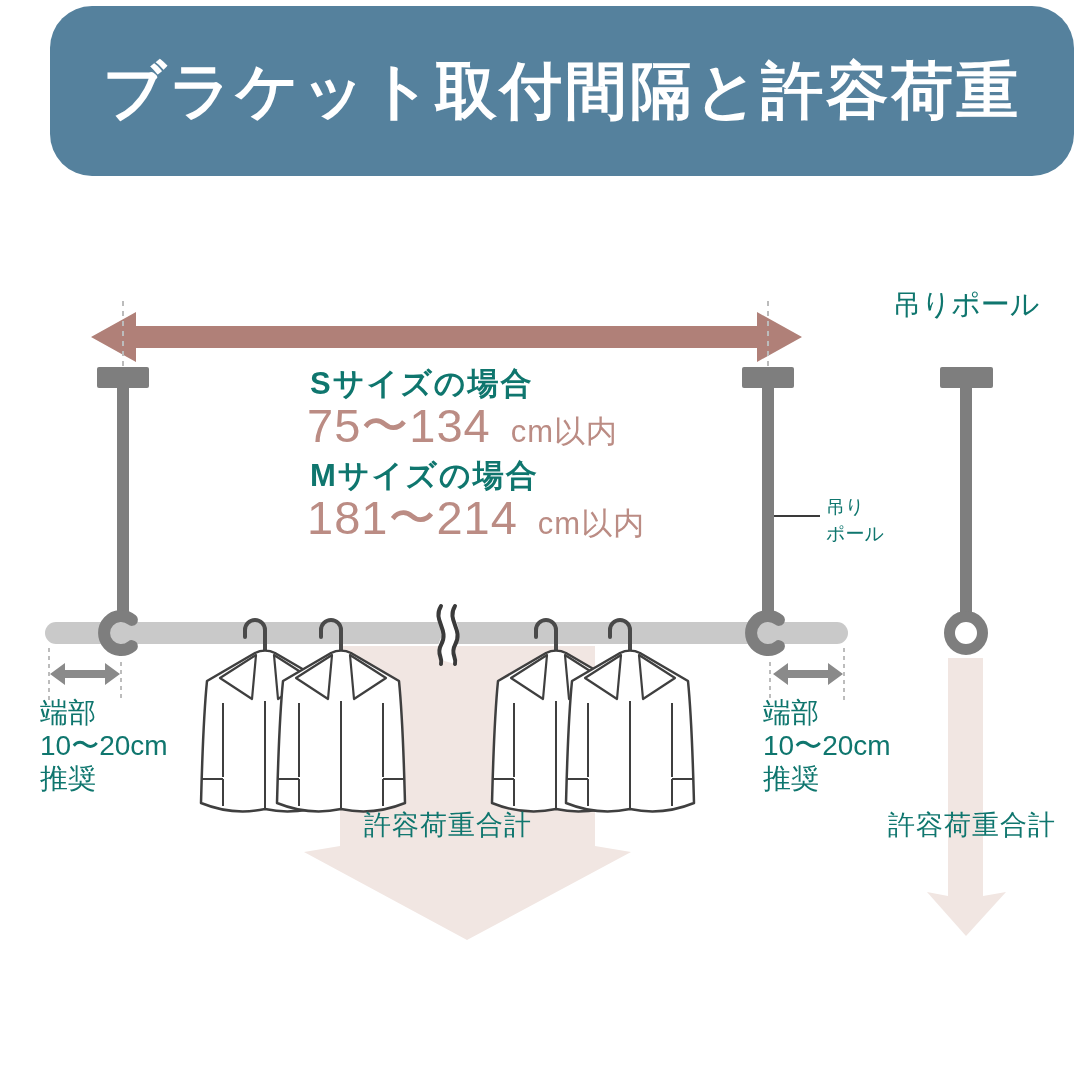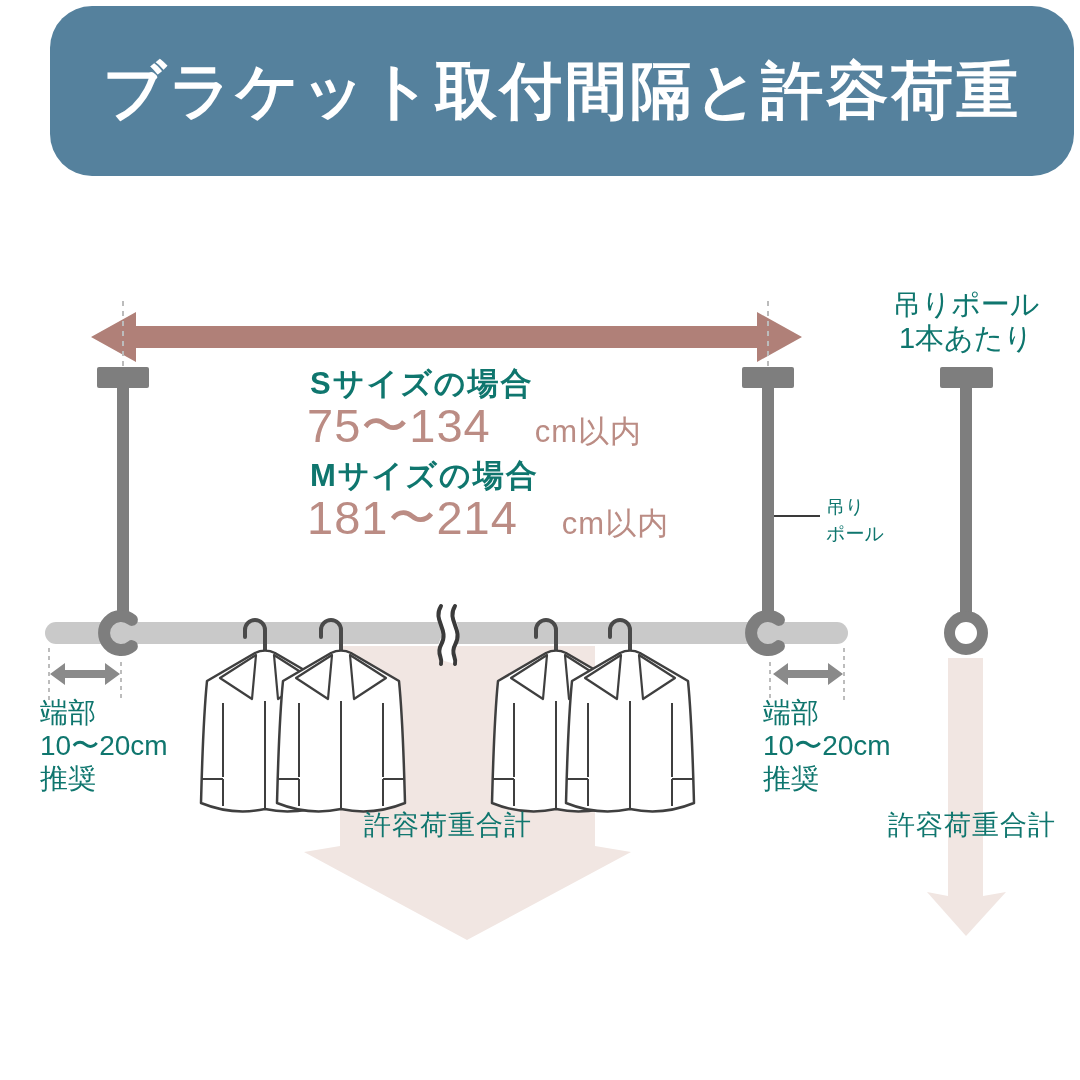--- a/index.html
+++ b/index.html
@@ -8,23 +8,23 @@
   .abs{position:absolute;}
   
   .banner{left:6px;top:6px;right:6px;height:170px;background:#55819d;border-radius:42px;
           display:flex;align-items:center;justify-content:center;margin-left:44px;}
   .banner-title{color:#fff;font-size:62px;font-weight:600;letter-spacing:3px;white-space:nowrap;}
   
   #diagram{left:0;top:0;width:1080px;height:1080px;}
   
   .lbl{position:absolute;color:#0f766e;line-height:1.18;}
   .size-label{font-size:31px;font-weight:600;letter-spacing:2px;white-space:nowrap;}
-  .size-value-row{display:flex;align-items:baseline;color:#bb8c84;white-space:nowrap;gap:32px;}
+  .size-value-row{display:flex;align-items:baseline;color:#bb8c84;white-space:nowrap;}
   .size-value{font-size:47px;font-weight:500;letter-spacing:1px;}
-  .size-unit{font-size:31px;font-weight:500;margin-left:12px;letter-spacing:1px;text-align:center;}
+  .size-unit{font-size:31px;font-weight:500;margin-left:20px;letter-spacing:1px;text-align:center;}
   .small-note{font-size:28px;font-weight:500;line-height:1.17;white-space:nowrap;}
   .center-txt{text-align:center;}
   .load-label{font-size:27px;font-weight:500;letter-spacing:1px;white-space:nowrap;}
   .load-value{font-size:45px;font-weight:500;letter-spacing:1px;white-space:nowrap;}
 </style>
 </head>
 <body>
 
 <div id="canvas">
 
@@ -114,21 +114,20 @@
     <span class="size-unit">cm以内</span>
   </div>
   <div class="lbl size-label" style="left:310px;top:458px;">Mサイズの場合</div>
   <div class="lbl size-value-row" style="left:307px;top:490px;">
     <span class="size-value">181〜214</span>
     <span class="size-unit">cm以内</span>
   </div>
 
   <div class="lbl small-note center-txt" style="left:886px;top:288px;width:160px;font-size:29px;">
     <div>吊りポール</div>
-    <div>1本あたり</div>
   </div>
 
   <div class="lbl small-note" style="left:826px;top:494px;font-size:19px;line-height:1.4;">
     <div>吊り</div>
     <div>ポール</div>
   </div>
 
   <div class="lbl small-note" style="left:40px;top:697px;">
     <div>端部</div>
     <div>10〜20cm</div>

